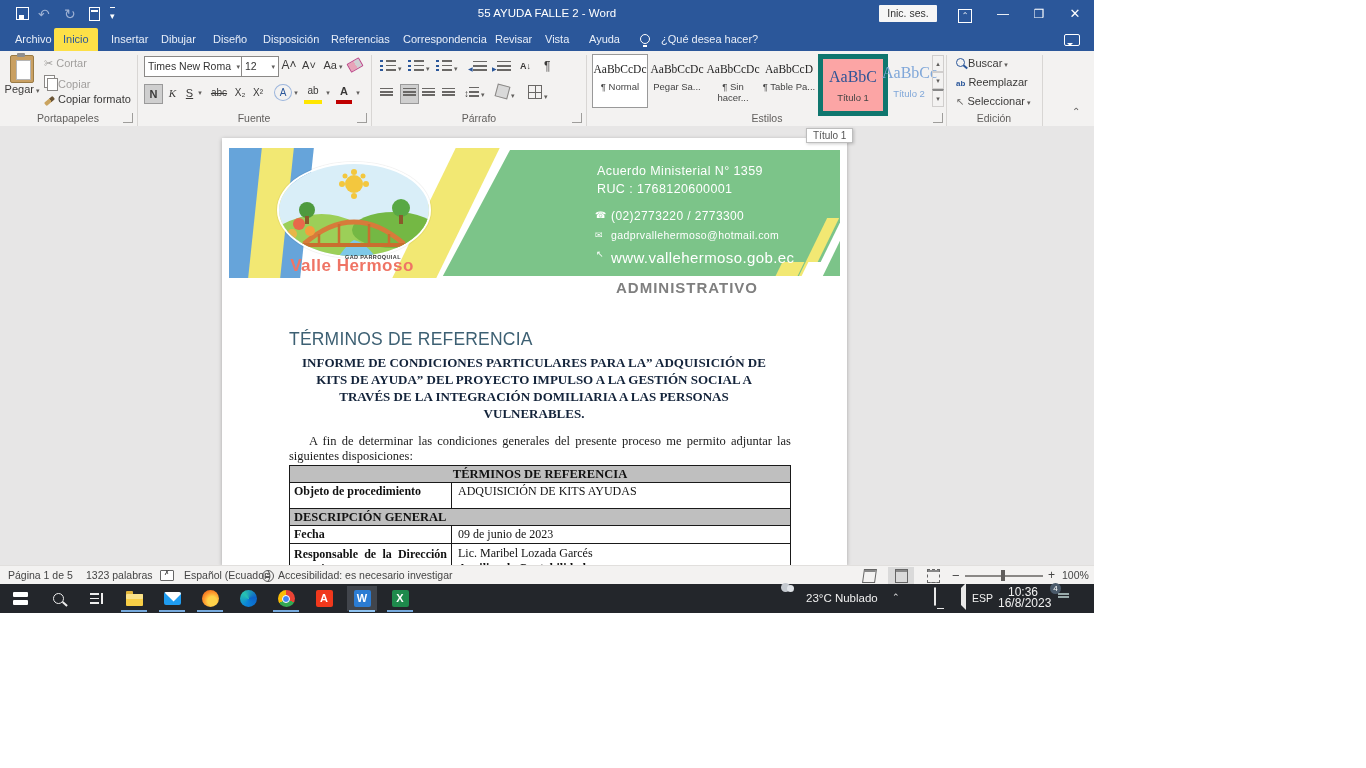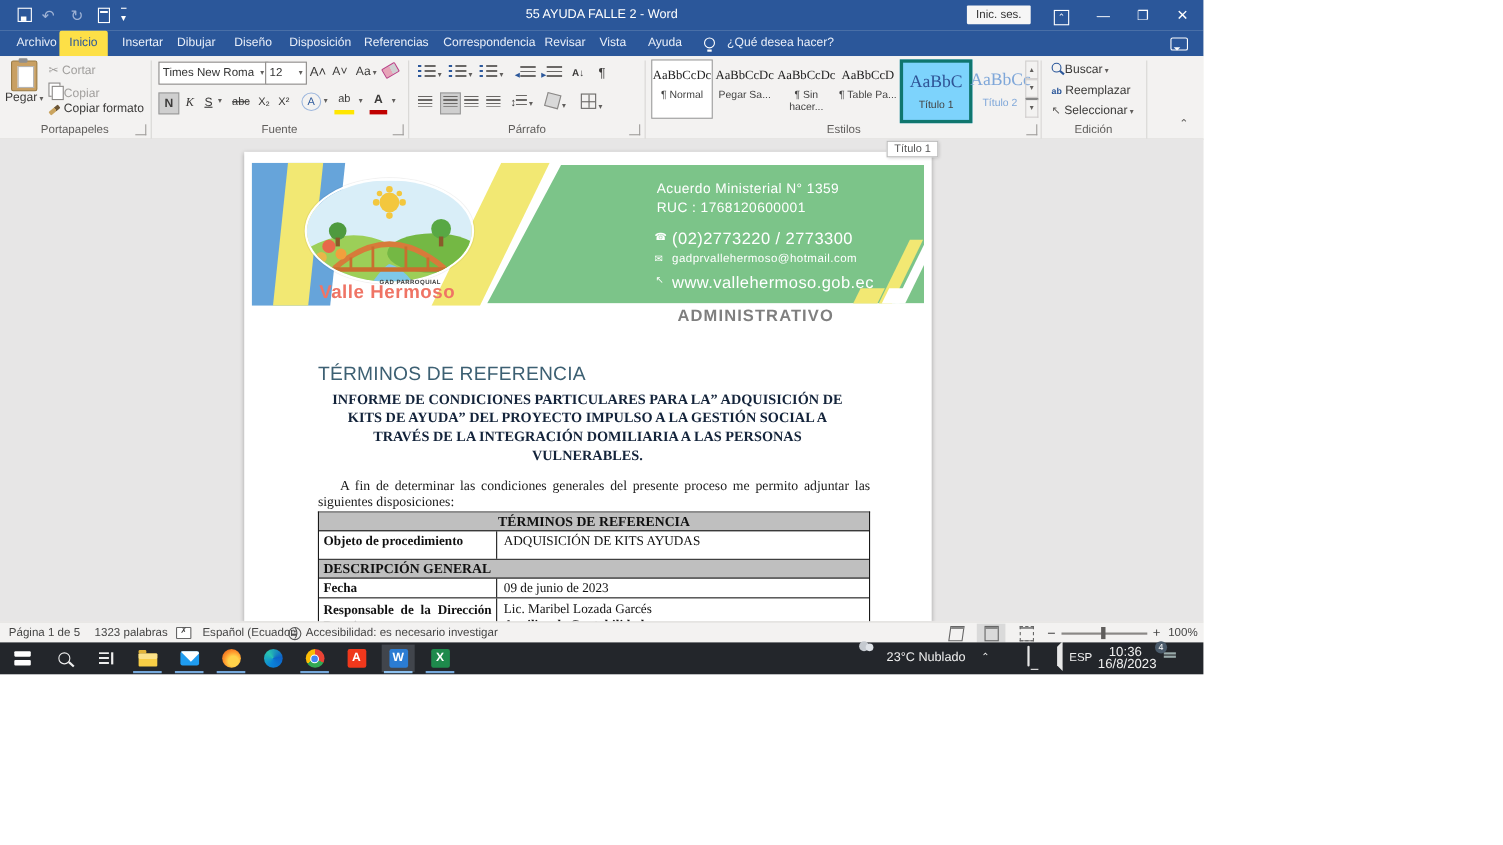--- a/index.html
+++ b/index.html
@@ -43,21 +43,21 @@
   .ic-copy:after{content:"";position:absolute;left:2px;top:2px;width:9px;height:11px;border:1px solid #8a8886;background:#fff}
   .ic-clip{width:22px;height:26px;background:#c9a063;border:1px solid #9a7b45;border-radius:2px;position:relative;margin:0 auto}
   .ic-clip:before{content:"";position:absolute;left:6px;top:-3px;width:8px;height:4px;background:#8f8f8f;border-radius:1px}
   .ic-clip:after{content:"";position:absolute;left:5px;top:4px;width:13px;height:18px;background:#fff;border:1px solid #b5b5b5}
   .ic-brush{display:inline-block;width:11px;height:4px;background:linear-gradient(90deg,#caa45f 60%,#6b5536 60%);transform:rotate(-40deg);border-radius:1px}
   .ic-eraser{display:inline-block;width:12px;height:8px;background:linear-gradient(90deg,#e7a4b8 55%,#cfd0d2 55%);transform:rotate(-30deg);border-radius:1px;border:1px solid #b48}
   .stylecard{position:absolute;top:4px;height:52px;background:transparent;text-align:center;cursor:default}
   .stylecard .sample{display:block;margin-top:8px;font-family:"Liberation Serif",serif;font-size:11.5px;color:#222}
   .stylecard .sname{display:block;margin-top:6px;font-size:9.5px;color:#444}
   .stylecard.sel{background:#fff;border:1px solid #999;top:3px}
-  .stylecard.hov{background:#7dd3fc;border:3px solid #0f766e;top:3px}
+  .stylecard.hov{background:#fca5a5;border:5px solid #0f766e;top:3px}
   .h1s{font-size:16px !important;color:#2f5496 !important;margin-top:9px !important}
   .h2s{font-size:16px !important;color:#7fa7d9 !important;margin-top:9px !important}
   .mag{display:inline-block;width:7px;height:7px;border:1.5px solid #2b579a;border-radius:50%;position:relative}
   .mag:after{content:"";position:absolute;left:6px;top:7px;width:5px;height:1.5px;background:#2b579a;transform:rotate(40deg)}
   
   #docarea{position:absolute;left:0;top:126px;width:1094px;height:439px;background:#e7e6e6}
   #page{position:absolute;left:222px;top:12px;width:625px;height:427px;background:#fff;box-shadow:0 1px 4px rgba(0,0,0,.28);overflow:hidden}
   #tooltip{position:absolute;left:806px;top:2px;background:#fff;border:1px solid #bdbdbd;box-shadow:1px 1px 3px rgba(0,0,0,.2);font-size:10px;color:#555;padding:1px 6px;z-index:30}
   .serif{font-family:"Liberation Serif",serif}
   
@@ -294,21 +294,21 @@
               <circle cx="31" cy="67" r="5" fill="#f2a03d"></circle>
               <circle cx="13" cy="70" r="5" fill="#e8b64a"></circle>
           </svg>
         </div>
         <div id="logotag">GAD PARROQUIAL</div>
         <div id="logoname">Valle Hermoso</div>
 
         <div class="gtxt nw" style="left:368px;top:16px;font-size:12.5px">Acuerdo Ministerial N° 1359</div>
         <div class="gtxt nw" style="left:368px;top:34px;font-size:12.5px">RUC : 1768120600001</div>
         <span class="gico" style="left:366px;top:62px">☎</span>
-        <div class="gtxt nw" style="left:382px;top:61px;font-size:15px">(02)2773220 / 2773300</div>
+        <div class="gtxt nw" style="left:382px;top:61px;font-size:12px">(02)2773220 / 2773300</div>
         <span class="gico" style="left:366px;top:82px">✉</span>
         <div class="gtxt nw" style="left:382px;top:81px;font-size:10.5px">gadprvallehermoso@hotmail.com</div>
         <span class="gico" style="left:367px;top:101px">↖</span>
         <div class="gtxt nw" style="left:382px;top:101px;font-size:15px">www.vallehermoso.gob.ec</div>
       </div>
 
       <div class="abs nw" style="left:355px;top:141px;width:220px;text-align:center;font-weight:bold;font-size:15px;color:#7f7f7f;letter-spacing:1px">ADMINISTRATIVO</div>
 
       <div class="abs nw" style="left:67px;top:191px;font-size:17.5px;color:#3d6073;letter-spacing:.2px">TÉRMINOS DE REFERENCIA</div>
       <div class="abs serif" style="left:72px;top:216px;width:480px;text-align:center;font-weight:bold;font-size:13px;line-height:17px;color:#13233a">INFORME DE CONDICIONES PARTICULARES PARA LA” ADQUISICIÓN DE KITS DE AYUDA” DEL PROYECTO IMPULSO A LA GESTIÓN SOCIAL A TRAVÉS DE LA INTEGRACIÓN DOMILIARIA A LAS PERSONAS VULNERABLES.</div>

